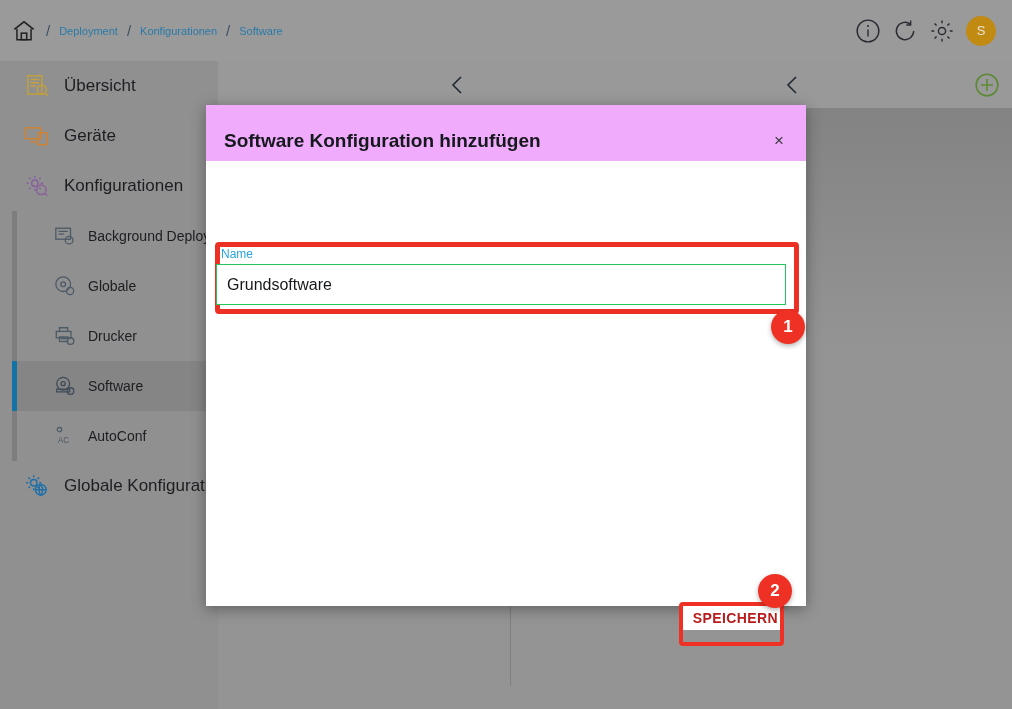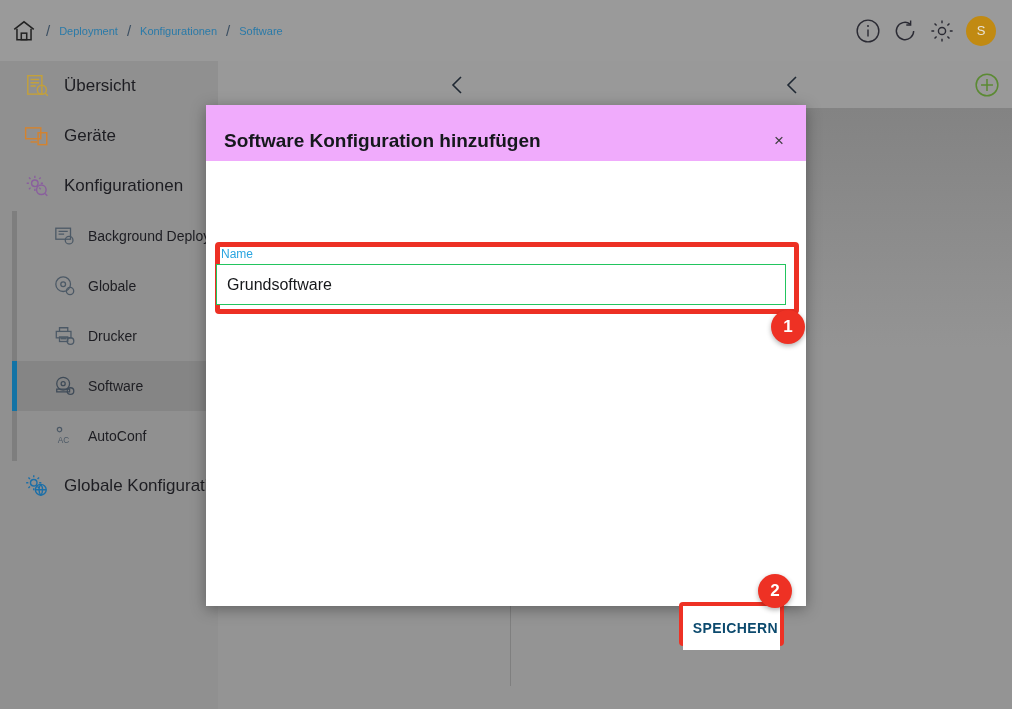--- a/index.html
+++ b/index.html
@@ -145,22 +145,22 @@
   #badge-2 { left: 552px; top: 413px; }
 
   
   .save-highlight {
     position: absolute; left: 473px; top: 441px;
     width: 105px; height: 44px;
     border: 4px solid #ee3124; border-radius: 4px;
   }
   .save-button {
     position: absolute; left: 477px; top: 445px;
-    width: 97px; height: 44px; background: #fff; border: none;
-    color: #0c4a6e; font-size: 14px; font-weight: bold;
+    width: 97px; height: 24px; background: #fff; border: none;
+    color: #b91c1c; font-size: 14px; font-weight: bold;
     letter-spacing: .4px; cursor: pointer;
     font-family: "Liberation Sans", sans-serif;
     padding-left: 8px;
   }
 </style>
 </head>
 <body>
 
 <div id="app-backdrop">
 

